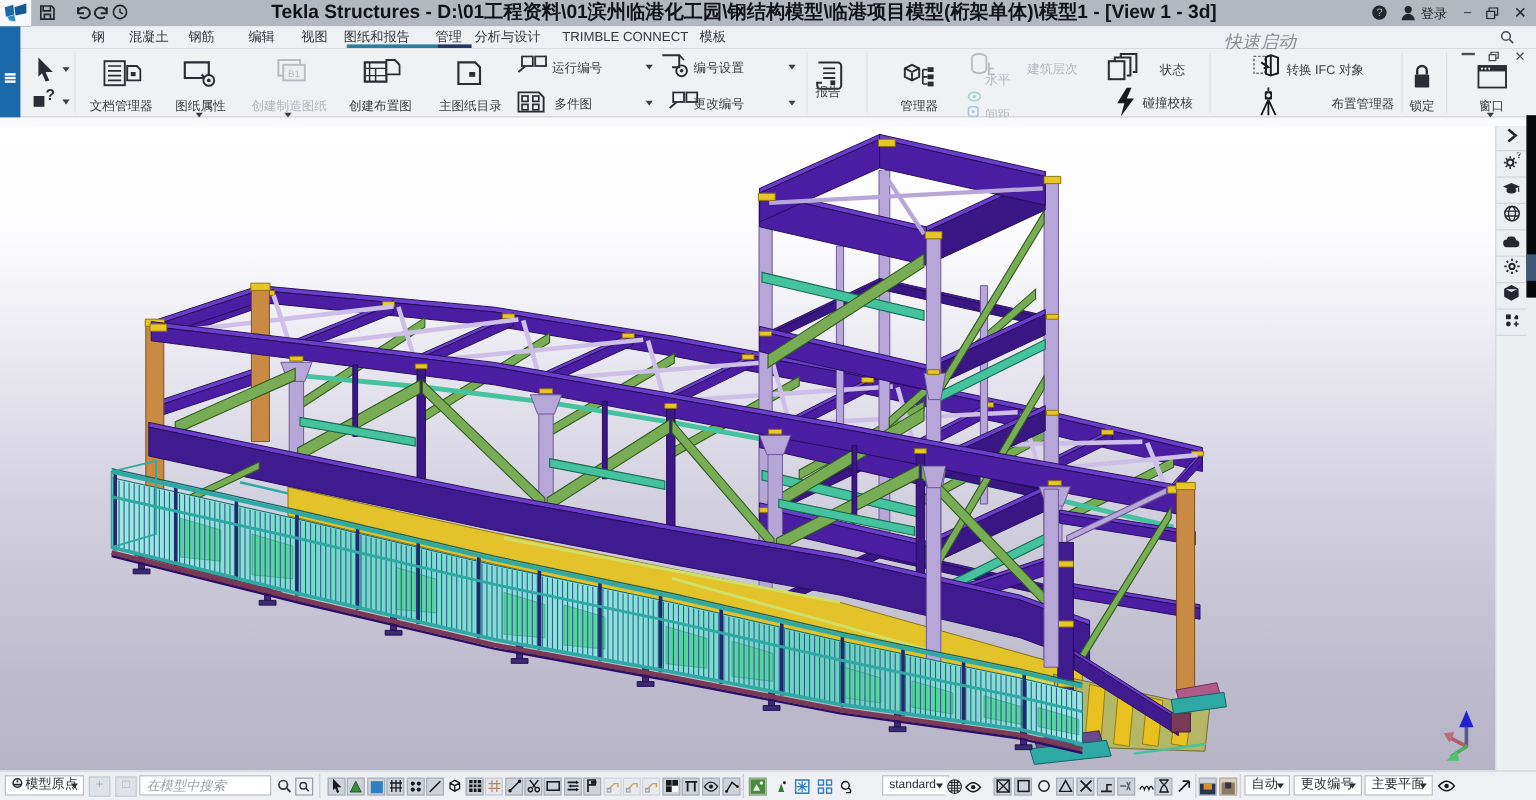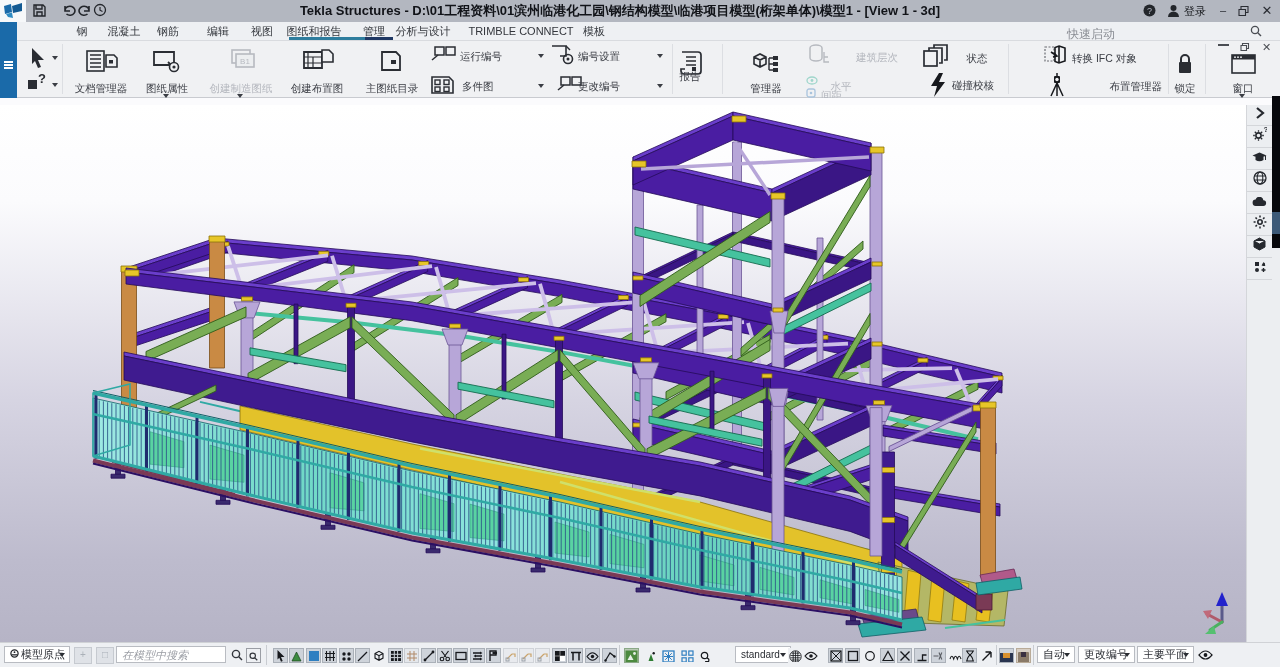--- a/index.html
+++ b/index.html
@@ -1,20 +1,20 @@
 <!DOCTYPE html>
 <html><head><meta charset="utf-8">
 <style>
 *{margin:0;padding:0;box-sizing:border-box}
 html,body{width:1280px;height:667px;overflow:hidden;font-family:"Liberation Sans",sans-serif}
 body{position:relative;background:#f0f1f3}
 .abs{position:absolute}
 #titlebar{left:0;top:0;width:1280px;height:22px;background:#b3b7c0}
 #logo{left:0;top:0;width:26px;height:22px;background:#f6f8fa}
-#title{left:0;top:0;width:1240px;height:22px;text-align:center;line-height:21px;font-size:13px;font-weight:bold;color:#111318}
+#title{left:0;top:0;width:1240px;height:22px;text-align:center;line-height:21px;font-size:16px;font-weight:bold;color:#111318}
 .winbtn{position:absolute;top:0;width:22px;height:22px;color:#2a2d33;font-size:11px;text-align:center;line-height:21px}
 #menubar{left:0;top:22px;width:1280px;height:19px;background:#eef0f3;border-bottom:1px solid #d9dbdf}
 .mitem{position:absolute;top:22px;height:18px;line-height:19px;font-size:11px;color:#33363c;text-align:center}
 #ribbon{left:0;top:41px;width:1280px;height:57px;background:#f0f1f3;border-bottom:1px solid #c9cbd0}
 #bluestrip{left:0;top:22px;width:17px;height:76px;background:#1a6aa9}
 #bluestrip div{margin:39px 0 0 4px;width:9px;height:1.5px;background:#fff;box-shadow:0 3px 0 #fff,0 6px 0 #fff}
 .rsep{position:absolute;top:44px;width:1px;height:50px;background:#dcdee2}
 .rlabel{position:absolute;font-size:10.5px;color:#3a3d44;text-align:center;white-space:nowrap}
 .rlabel.gray{color:#b4b7be}
 .caret{position:absolute;width:0;height:0;border-left:3.5px solid transparent;border-right:3.5px solid transparent;border-top:4px solid #3a3d44}
@@ -72,21 +72,21 @@
 <div class="mitem" style="left:108px;width:120px">钢筋</div>
 <div class="mitem" style="left:158px;width:120px">编辑</div>
 <div class="mitem" style="left:202px;width:120px">视图</div>
 <div class="mitem" style="left:254px;width:120px">图纸和报告</div>
 <div class="mitem" style="left:314px;width:120px">管理</div>
 <div class="mitem" style="left:363px;width:120px">分析与设计</div>
 <div class="mitem" style="left:461px;width:120px">TRIMBLE CONNECT</div>
 <div class="mitem" style="left:534px;width:120px">模板</div>
 <div class="abs" style="left:289px;top:37px;width:76px;height:3px;background:#2e7d9e"></div>
 <div class="abs" style="left:365px;top:37px;width:28px;height:3px;background:#1f3864"></div>
-<div class="abs" style="left:1067px;top:26px;font-size:12px;color:#8a8d94">快速启动</div>
+<div class="abs" style="left:1020px;top:26px;font-size:15px;font-style:italic;color:#8a8d94">快速启动</div>
 <svg class="abs" style="left:1250px;top:25px" width="12" height="12" viewBox="0 0 12 12">
     <circle cx="5" cy="5" r="3.6" fill="none" stroke="#4a4d53" stroke-width="1.3"></circle>
     <line x1="7.8" y1="7.8" x2="11" y2="11" stroke="#4a4d53" stroke-width="1.4"></line>
   </svg>
 <div class="abs" id="ribbon"></div>
 <div class="abs" id="bluestrip">
     <div></div>
   </div>
 <svg class="abs" style="left:28px;top:47px" width="20" height="22" viewBox="0 0 20 22">
     <path d="M4 1 L16 13 L10 13 L13 20 L10 21 L7 14 L4 17 Z" fill="#2a2d33"></path>
@@ -181,21 +181,21 @@
 <div class="rlabel" style="left:706px;top:82px;width:120px">管理器</div>
 <svg class="abs" style="left:806px;top:44px" width="24" height="22" viewBox="0 0 24 22">
     <path d="M4 4 a6 3 0 0 1 12 0 v10 a6 3 0 0 1 -12 0 z" fill="none" stroke="#b7bac0" stroke-width="1.5"></path>
     <path d="M18 8 v10 h5 M18 13 h4" stroke="#b7bac0" stroke-width="1.4" fill="none"></path>
   </svg>
 <div class="rlabel gray" style="left:834px;top:51px;width:64px;text-align:right">建筑层次</div>
 <svg class="abs" style="left:806px;top:76px" width="12" height="9" viewBox="0 0 12 9">
     <ellipse cx="6" cy="4.5" rx="5" ry="3.5" fill="none" stroke="#9fd6cb" stroke-width="1.3"></ellipse>
     <circle cx="6" cy="4.5" r="1.4" fill="#9fd6cb"></circle>
   </svg>
-<div class="rlabel gray" style="left:821px;top:80px;width:40px;text-align:center">水平</div>
+<div class="rlabel gray" style="left:821px;top:60px;width:40px;text-align:left">水平</div>
 <svg class="abs" style="left:806px;top:88px" width="11" height="10" viewBox="0 0 11 10">
     <rect x="1" y="1" width="8" height="8" rx="2" fill="none" stroke="#a9c4dd" stroke-width="1.3"></rect>
     <circle cx="5" cy="5" r="1.3" fill="#a9c4dd"></circle>
   </svg>
 <div class="rlabel gray" style="left:821px;top:89px;width:40px;text-align:left">间距</div>
 <svg class="abs" style="left:922px;top:44px" width="28" height="24" viewBox="0 0 28 24">
     <rect x="2" y="7" width="13" height="15" fill="none" stroke="#2a2d33" stroke-width="1.7"></rect>
     <path d="M7 7 v-3 h13 v15 h-3" fill="none" stroke="#2a2d33" stroke-width="1.7"></path>
     <path d="M12 4 v-3 h13 v15 h-3" fill="none" stroke="#2a2d33" stroke-width="1.7"></path>
   </svg>

